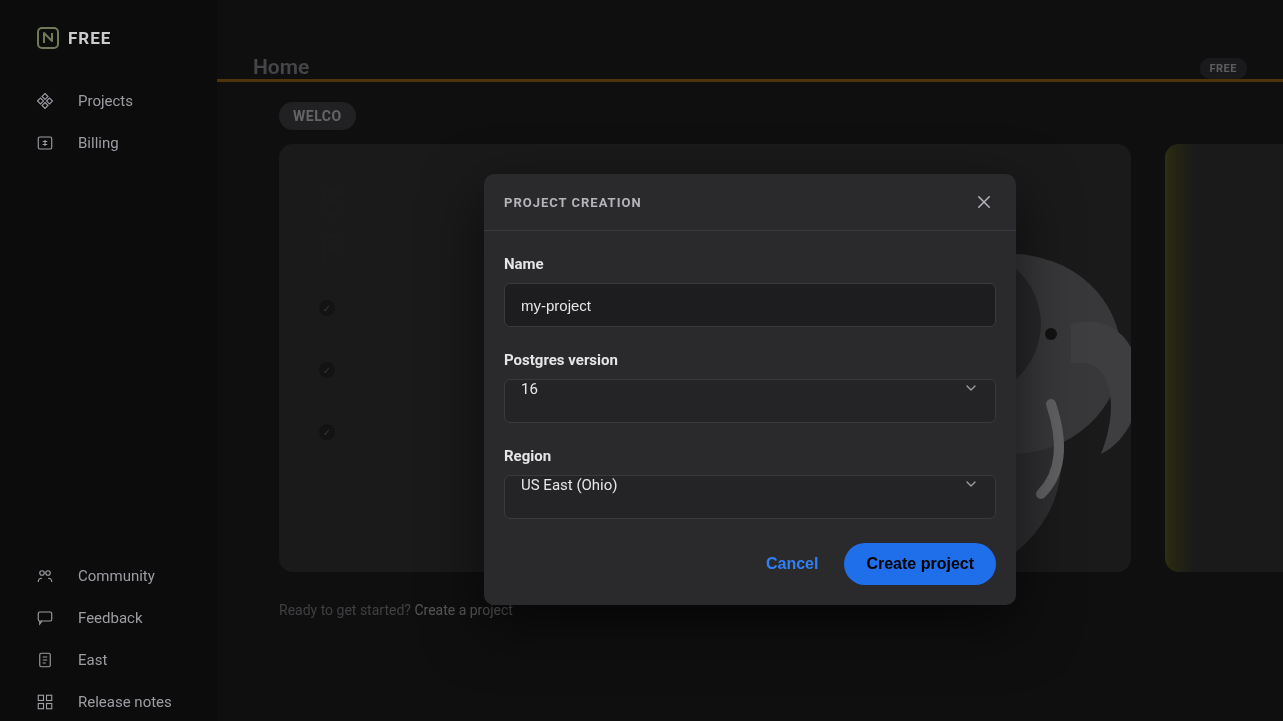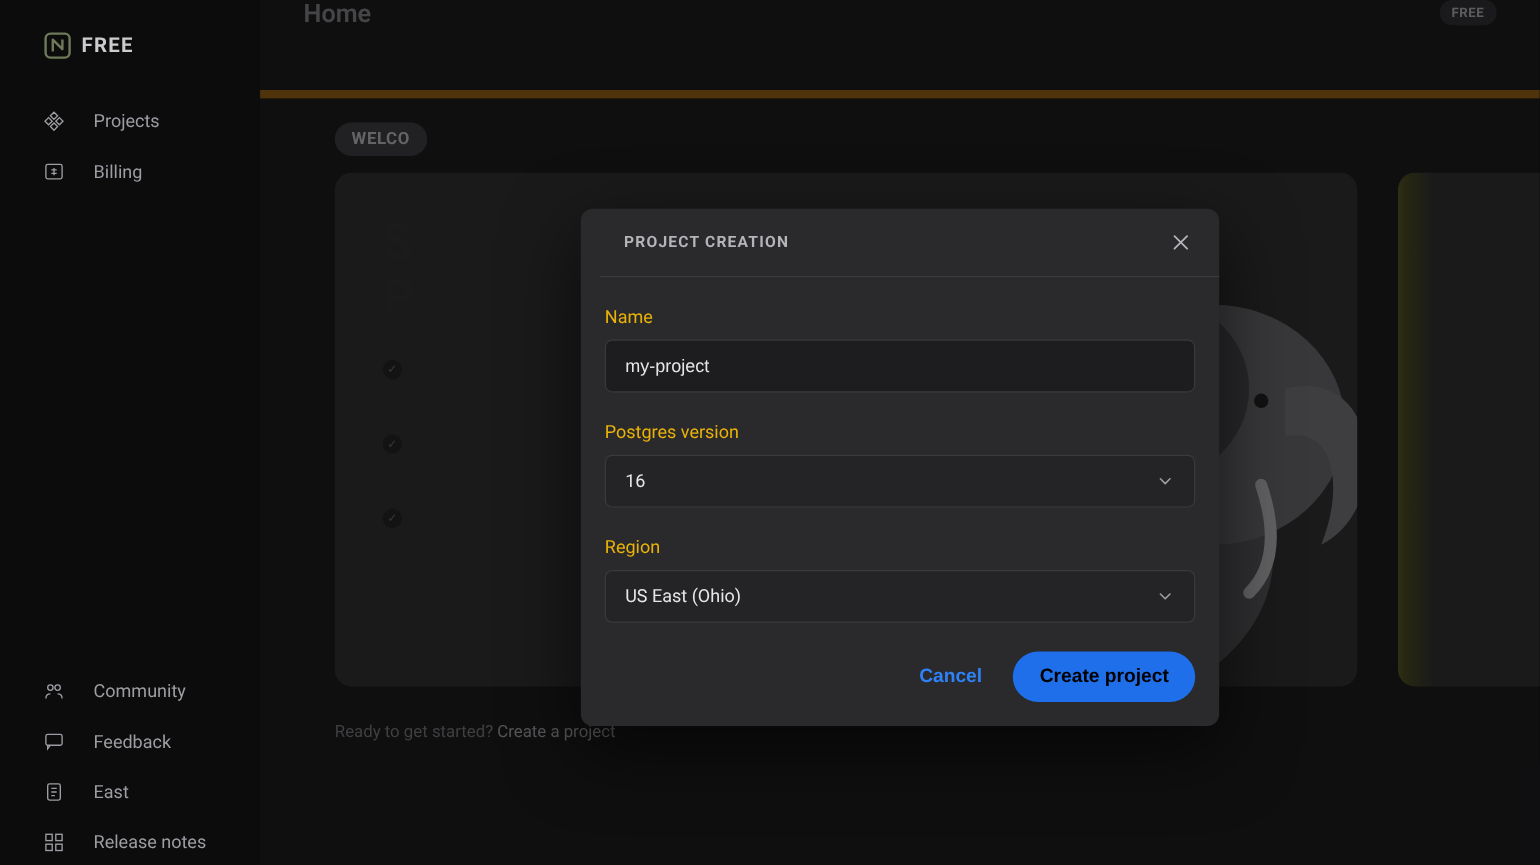--- a/index.html
+++ b/index.html
@@ -7,46 +7,46 @@
   .app { display: flex; width: 100%; height: 100%; }
   .sidebar { width: 217px; background: #0c0c0d; display: flex; flex-direction: column; padding-top: 26px; }
   .logo { display: flex; align-items: center; gap: 8px; padding-left: 36px; margin-bottom: 32px; }
   .logo-mark { width: 24px; height: 24px; }
   .logo-text { font-weight: 700; font-size: 17px; letter-spacing: 1px; color: #ccccce; }
   .nav-top { display: flex; flex-direction: column; gap: 4px; padding-left: 36px; }
   .nav-item { display: flex; align-items: center; gap: 24px; height: 38px; color: #9d9da3; font-size: 15px; cursor: pointer; }
   .nav-item .icon { width: 18px; height: 18px; display: flex; align-items: center; justify-content: center; }
   .nav-bottom { margin-top: auto; padding-left: 36px; display: flex; flex-direction: column; gap: 4px; }
   .main { flex: 1; background: #131315; position: relative; }
-  .topbar { height: 82px; border-bottom: 7px solid #a16207; display: flex; align-items: flex-start; padding: 0 36px; }
+  .topbar { height: 82px; border-bottom: 3px solid #a16207; display: flex; align-items: flex-end; padding: 0 36px; }
   .page-title { font-size: 21px; font-weight: 600; color: #8b8b91; }
   .badge-free { margin-left: auto; background: #2c2c30; color: #bdbdc2; font-size: 11px; font-weight: 700; padding: 4px 10px; border-radius: 10px; letter-spacing: 0.5px; }
   .content { position: relative; padding: 40px 36px 0 36px; height: calc(100% - 82px); overflow: hidden; }
   .pill { position: absolute; left: 62px; top: 20px; background: #3a3a3e; color: #cfcfd3; font-size: 14px; font-weight: 700; padding: 6px 14px; border-radius: 14px; letter-spacing: 0.5px; }
   .card { position: absolute; left: 62px; top: 62px; width: 852px; height: 428px; background: #2b2b2e; border-radius: 14px; padding: 36px 40px; overflow: hidden; }
   .card-title { font-size: 42px; font-weight: 700; color: #2d2d30; line-height: 1.1; }
   .card-lines { margin-top: 28px; display: flex; flex-direction: column; gap: 46px; }
   .card-line { display: flex; align-items: center; gap: 12px; }
   .check-dot { width: 16px; height: 16px; border-radius: 50%; background: #1c1c1e; display: flex; align-items: center; justify-content: center; color: #6a6a6e; font-size: 10px; }
   .elephant { position: absolute; right: -40px; top: 60px; width: 480px; height: 420px; }
   .elephant svg { width: 100%; height: 100%; }
   .next-card { position: absolute; left: 948px; top: 62px; width: 400px; height: 428px; border-radius: 14px; background: linear-gradient(90deg, #5a5a1e 0%, #48481a 6px, #2b2b2e 30px); }
   .footer-line { position: absolute; left: 62px; top: 520px; font-size: 14px; color: #7d7d82; }
   .footer-link { color: #aeaeb3; cursor: pointer; }
   
   .overlay { position: absolute; inset: 0; background: rgba(12,12,13,0.55); display: flex; align-items: flex-start; justify-content: center; padding-top: 174px; }
   .modal { width: 532px; background: #2a2a2d; border-radius: 10px; box-shadow: 0 20px 60px rgba(0,0,0,0.6); }
-  .modal-header { display: flex; align-items: center; justify-content: space-between; padding: 16px 20px; border-bottom: 1px solid #3a3a3e; margin-left: 16px; }
+  .modal-header { display: flex; align-items: center; justify-content: space-between; padding: 16px 20px; border-bottom: 1px solid #3a3a3e; }
   .modal-title { font-size: 13px; font-weight: 700; letter-spacing: 1px; color: #b4b4b9; }
   .close-btn { width: 24px; height: 24px; cursor: pointer; color: #b4b4b9; display: flex; align-items: center; justify-content: center; }
   .modal-body { padding: 24px 20px 20px 20px; }
   .field { margin-bottom: 24px; }
-  .field-label { font-size: 15px; color: #eab308; margin-bottom: 10px; display: block; }
+  .field-label { font-size: 15px; color: #e5e5e5; margin-bottom: 10px; display: block; font-weight: bold; }
   .text-input { width: 100%; height: 44px; background: #1d1d1f; border: 1px solid #3a3a3e; border-radius: 6px; padding: 0 16px; color: #e6e6e6; font-size: 15px; outline: none; }
-  .select { width: 100%; height: 44px; background: #242427; border: 1px solid #3a3a3e; border-radius: 6px; padding: 0 16px; color: #e6e6e6; font-size: 15px; display: flex; align-items: center; justify-content: space-between; cursor: pointer; }
+  .select { width: 100%; height: 44px; background: #242427; border: 1px solid #3a3a3e; border-radius: 6px; padding: 0 16px; color: #e6e6e6; font-size: 15px; display: flex; align-items: flex-start; justify-content: space-between; cursor: pointer; }
   .chevron { color: #9d9da3; }
   .modal-actions { display: flex; justify-content: flex-end; gap: 20px; align-items: center; margin-top: 8px; }
   .btn-cancel { background: none; border: none; color: #2f81f7; font-size: 16px; font-weight: 600; cursor: pointer; padding: 10px 6px; }
   .btn-primary { background: #1f6feb; border: none; color: #000000; font-size: 16px; font-weight: 600; padding: 12px 22px; border-radius: 22px; cursor: pointer; }
   svg { display: block; }
 </style>
 </head>
 <body>
 
 <div class="app">

